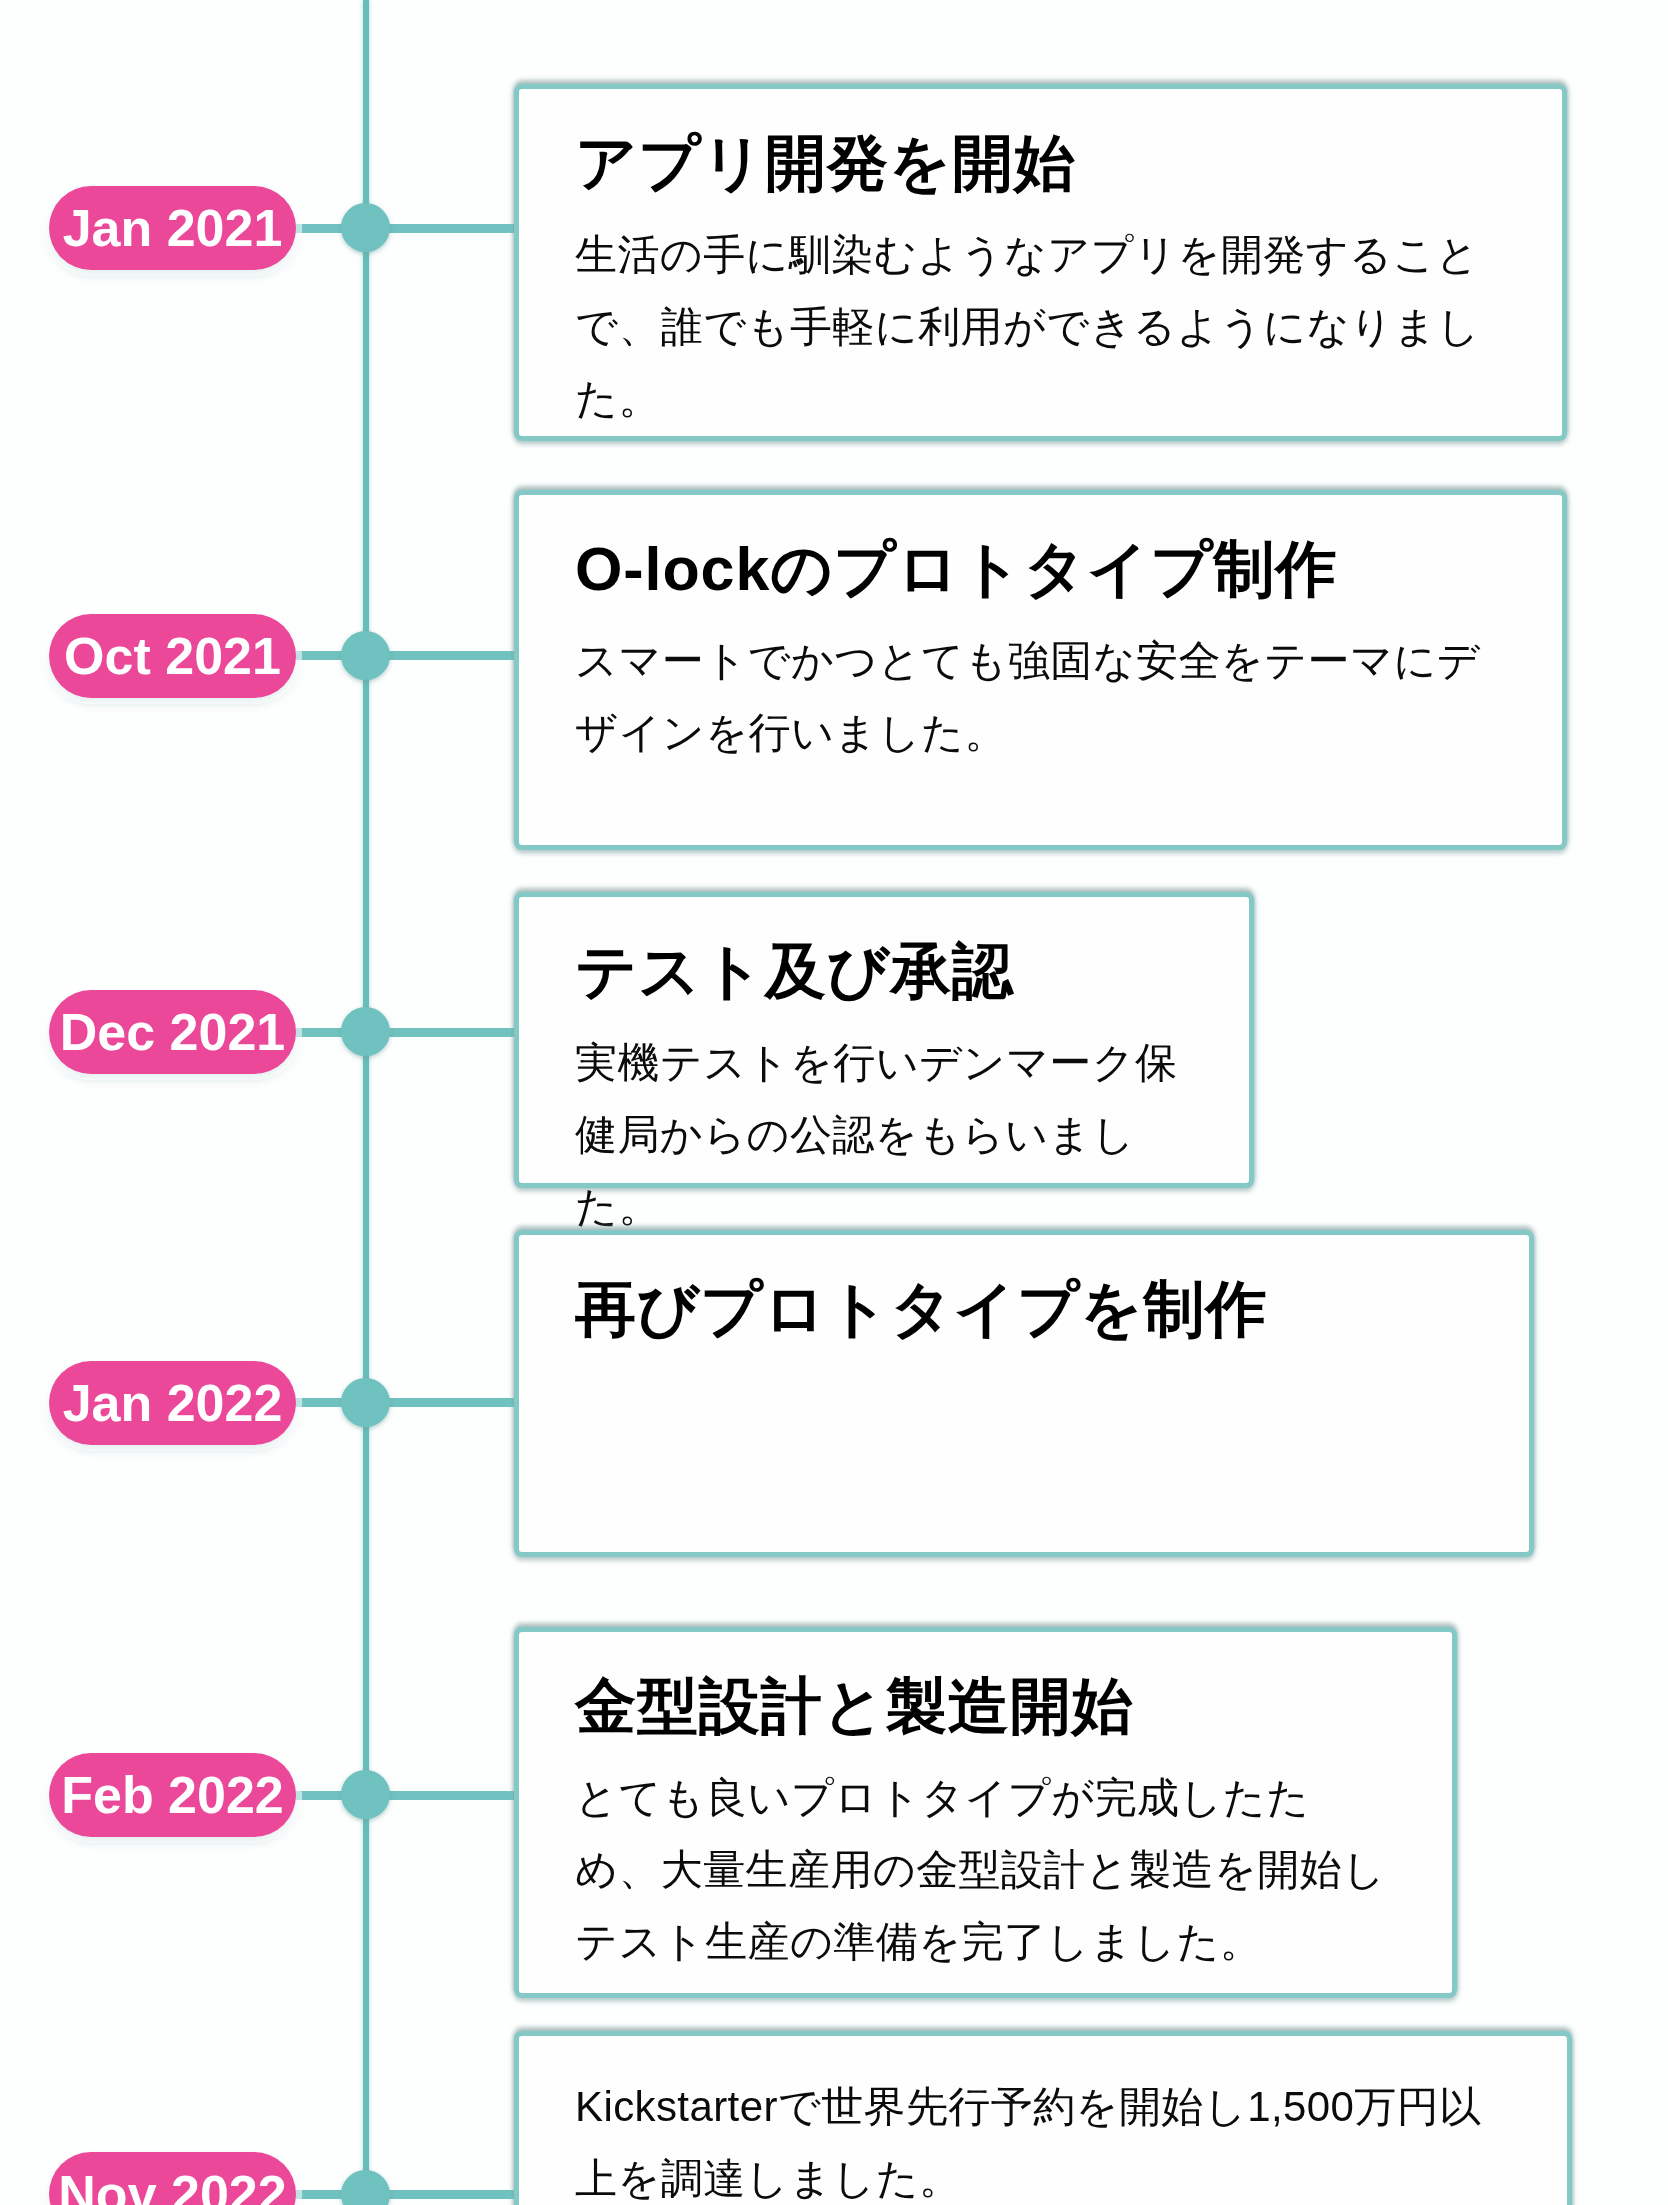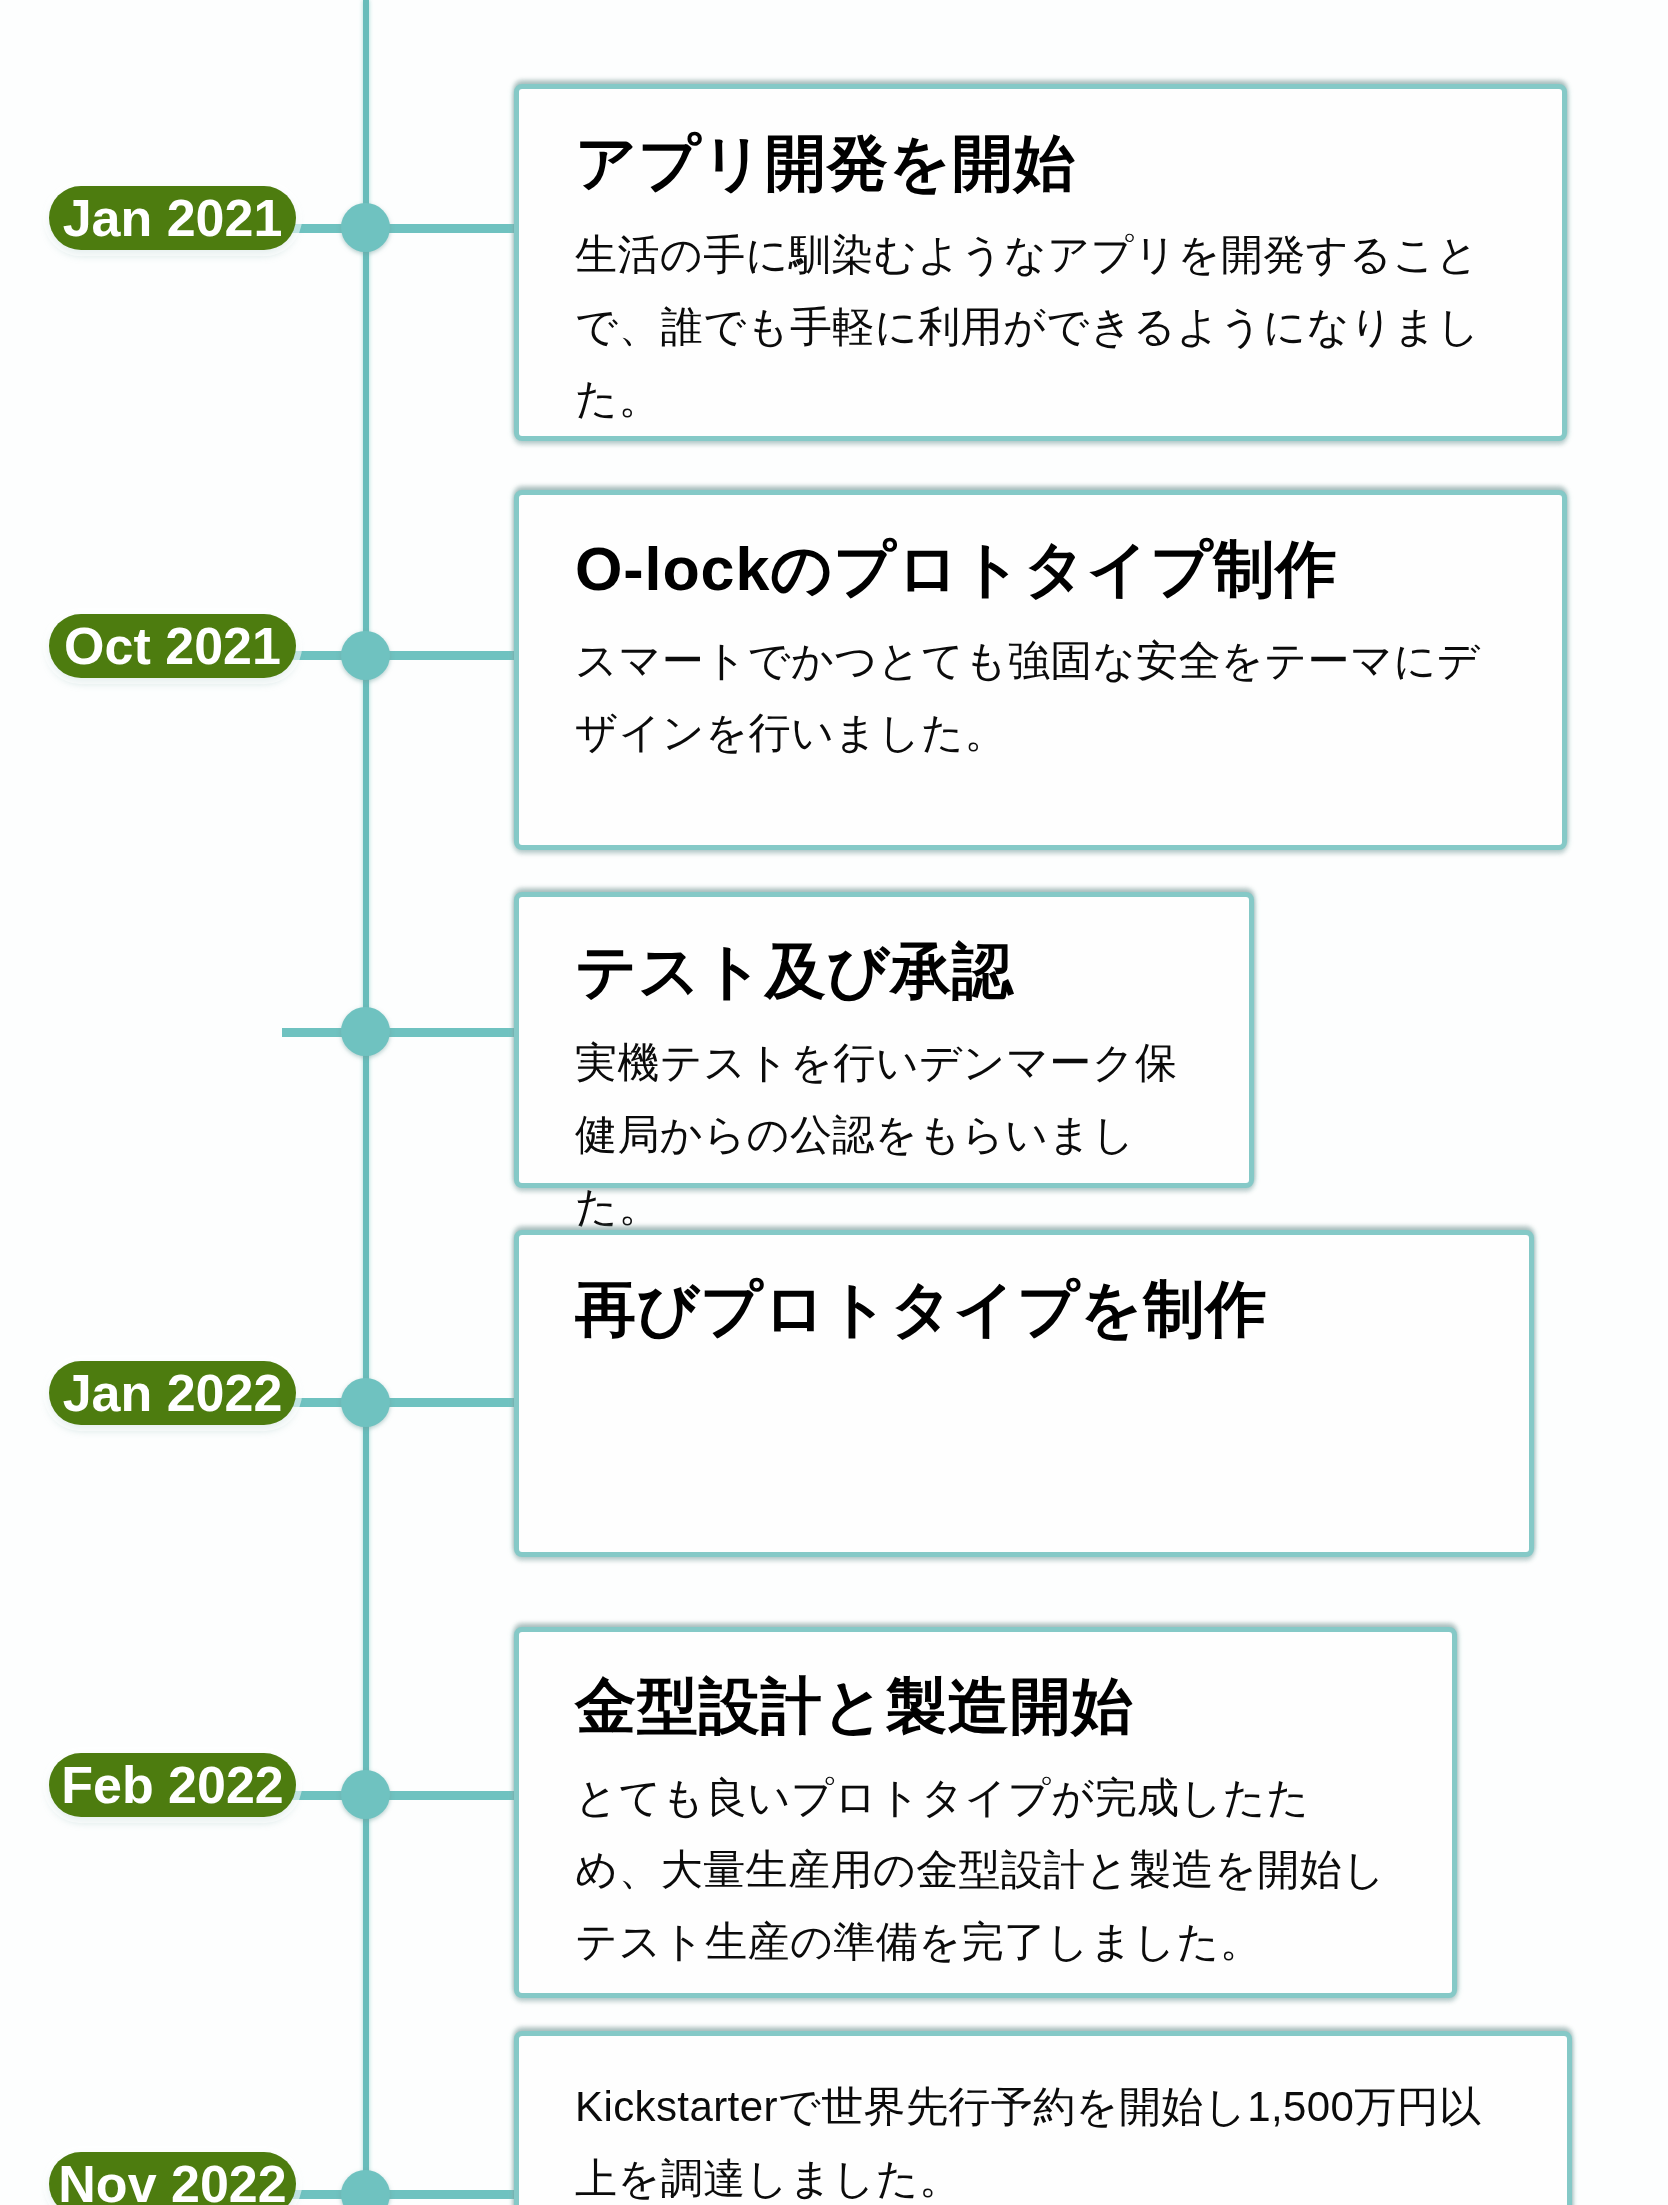--- a/index.html
+++ b/index.html
@@ -43,23 +43,23 @@
     height: 49px;
     border-radius: 50%;
     background: #6fc2c0;
     box-shadow: 0 1.8px 4.4px rgba(110, 160, 158, 0.5);
     z-index: 3;
   }
   .pill {
     position: absolute;
     left: 49px;
     width: 247px;
-    height: 64px;
+    height: 84px;
     border-radius: 42px;
-    background: #4d7c0f;
+    background: #ec4899;
     display: flex;
     align-items: center;
     justify-content: center;
     z-index: 3;
     box-shadow: 0 0 0 6.2px rgba(255, 255, 255, 0.55), 0 4.4px 8px rgba(120, 170, 168, 0.4);
   }
   .pill span {
     color: #ffffff;
     font-size: 52px;
     font-weight: bold;
@@ -114,20 +114,23 @@
   <div class="pill" style="top:614px">
     <span>Oct 2021</span>
   </div>
   <div class="dot" style="top:631px"></div>
   <div class="card" style="top:490px;width:1053px;height:360px">
     <h2 class="card-title">O-lockのプロトタイプ制作</h2>
     <p class="card-body">スマートでかつとても強固な安全をテーマにデザインを行いました。</p>
   </div>
 
   <div class="conn" style="top:1028px"></div>
+  <div class="pill" style="top:990px">
+    <span>Dec 2021</span>
+  </div>
   <div class="dot" style="top:1007px"></div>
   <div class="card" style="top:892px;width:740px;height:296px">
     <h2 class="card-title">テスト及び承認</h2>
     <p class="card-body">実機テストを行いデンマーク保健局からの公認をもらいました。</p>
   </div>
 
   <div class="conn" style="top:1398px"></div>
   <div class="pill" style="top:1361px">
     <span>Jan 2022</span>
   </div>

